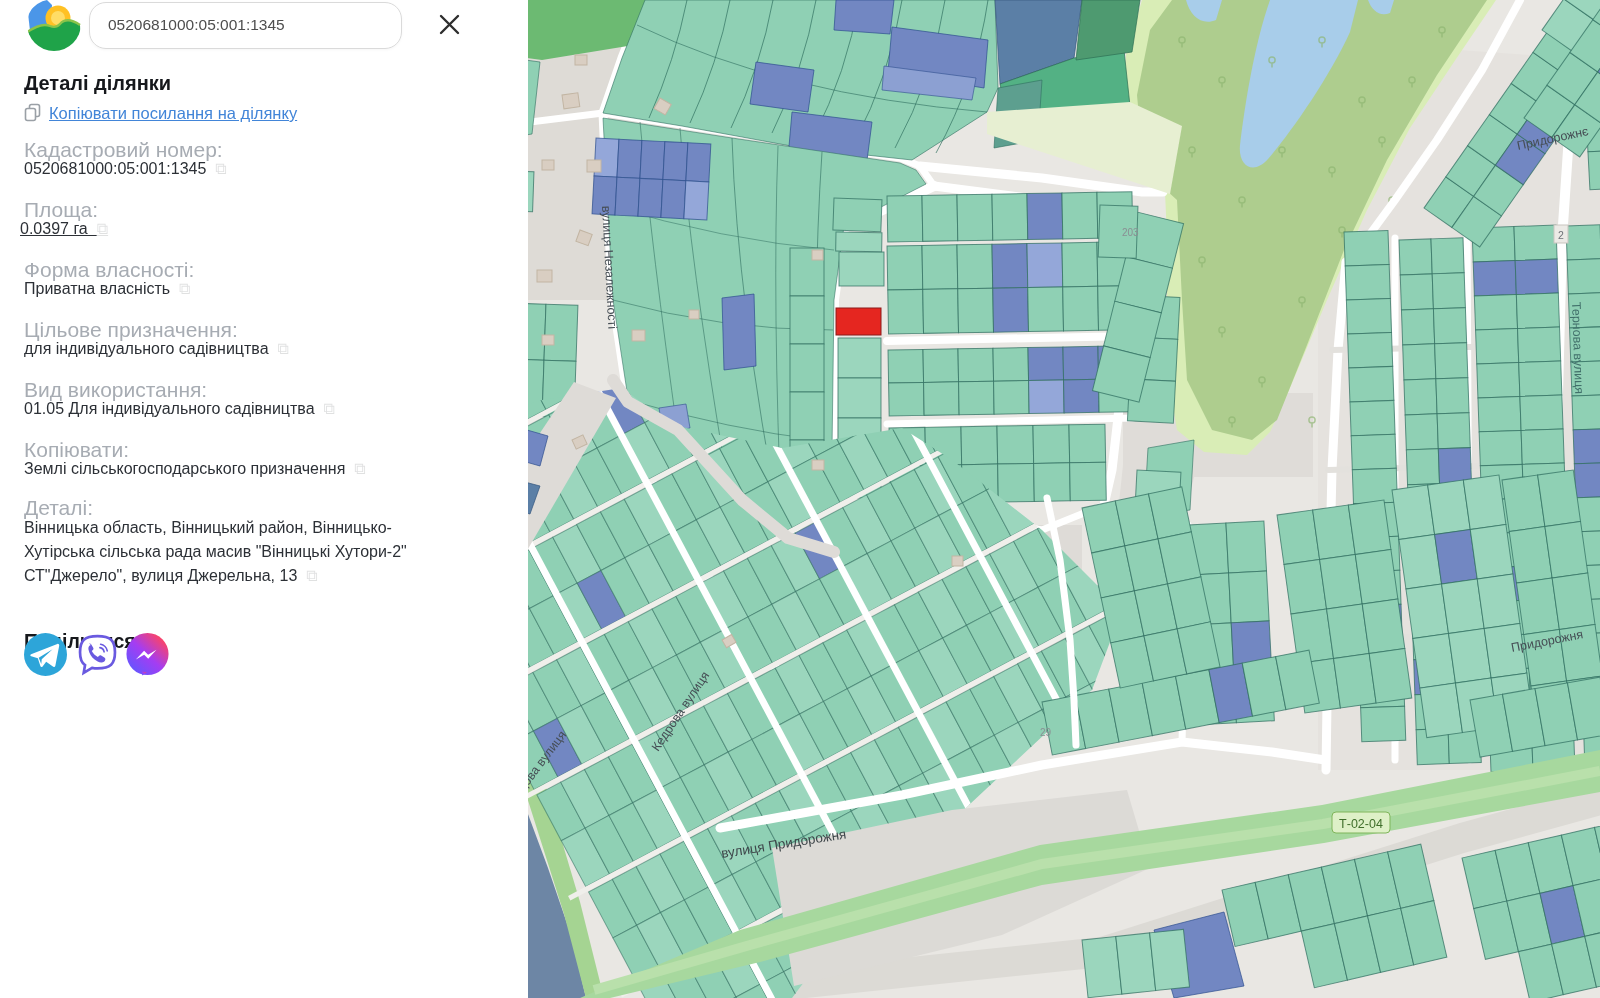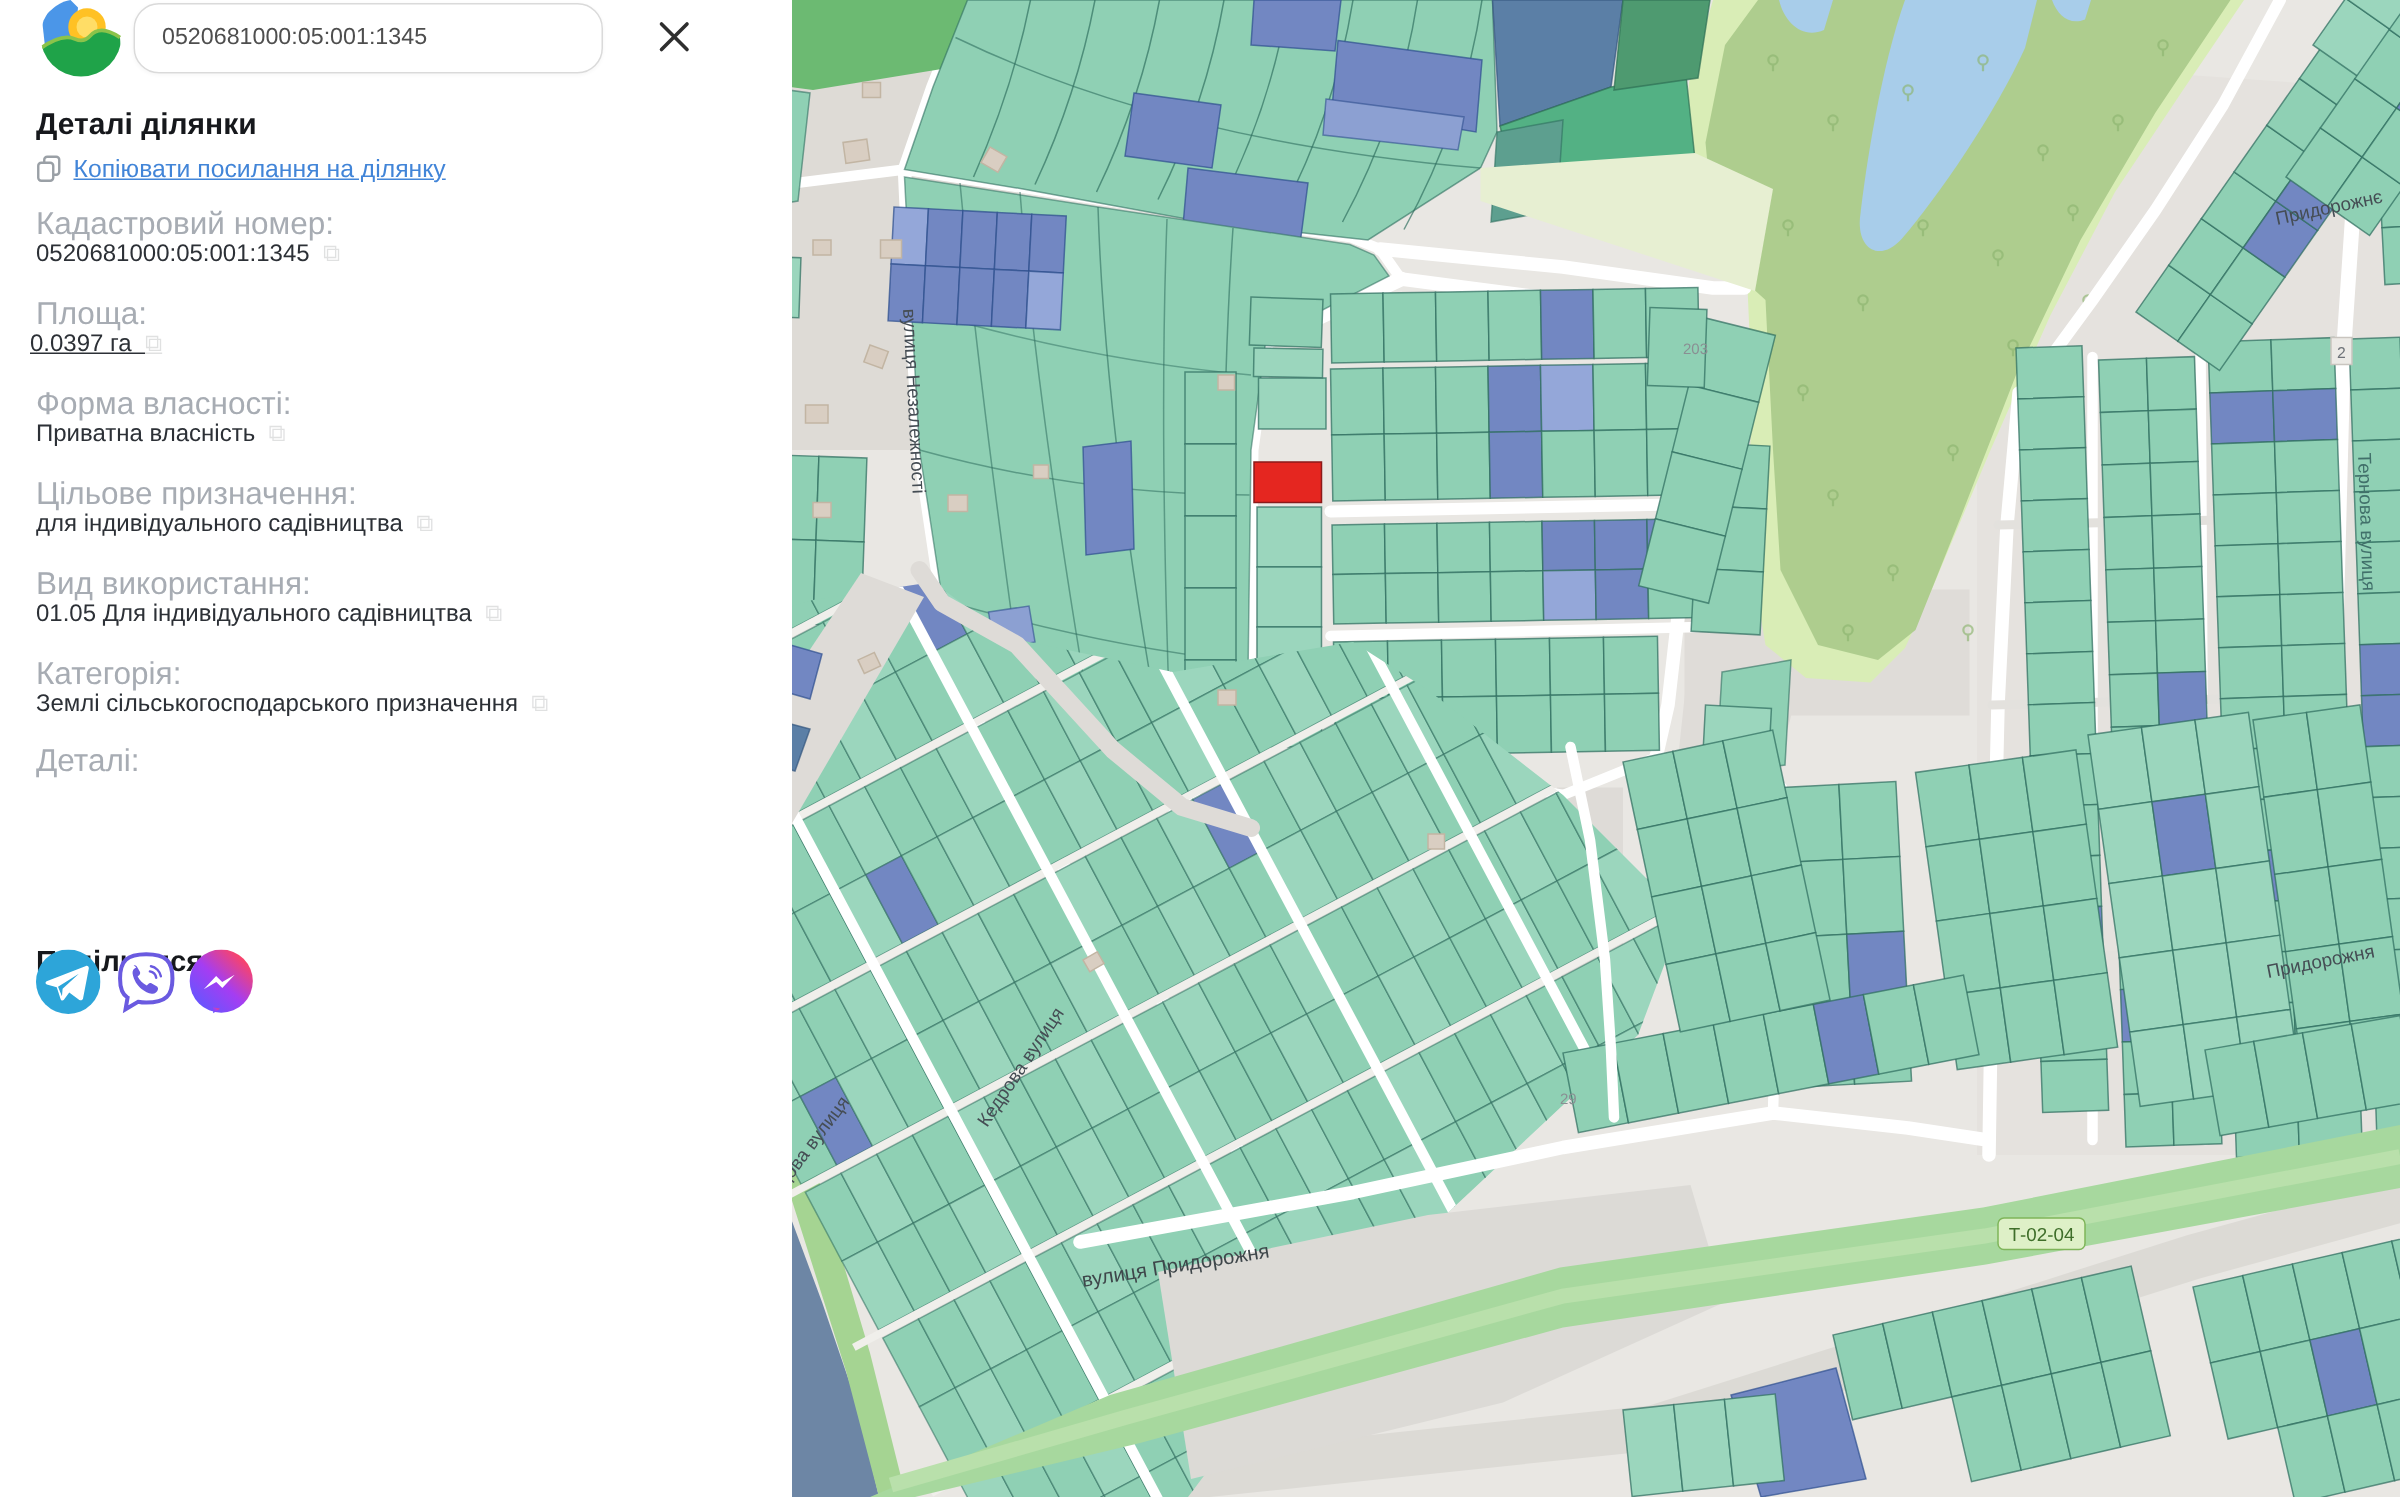--- a/index.html
+++ b/index.html
@@ -1188,26 +1188,27 @@
   <div class="abs val" style="left:24px;top:280px;">Приватна власність&nbsp;&nbsp;<span style="opacity:.14">⧉</span></div>
 
   <div class="abs lbl" style="left:24px;top:318px;">Цільове призначення:</div>
 
   <div class="abs val" style="left:24px;top:340px;">для індивідуального садівництва&nbsp;&nbsp;<span style="opacity:.14">⧉</span></div>
 
   <div class="abs lbl" style="left:24px;top:378px;">Вид використання:</div>
 
   <div class="abs val" style="left:24px;top:400px;">01.05 Для індивідуального садівництва&nbsp;&nbsp;<span style="opacity:.14">⧉</span></div>
 
-  <div class="abs lbl" style="left:24px;top:438px;">Категорія:</div>
+  <div class="abs lbl" style="left:24px;top:438px;">Копіювати:</div>
 
   <div class="abs val" style="left:24px;top:460px;">Землі сільськогосподарського призначення&nbsp;&nbsp;<span style="opacity:.14">⧉</span></div>
 
   <div class="abs lbl" style="left:24px;top:496px;">Деталі:</div>
 
+  <div class="abs val" style="left:24px;top:516px;line-height:24px;">Вінницька область, Вінницький район, Вінницько-<br>Хутірська сільська рада масив "Вінницькі Хутори-2"<br>СТ"Джерело", вулиця Джерельна, 13&nbsp;&nbsp;<span style="opacity:.14">⧉</span></div>
 
   <div class="abs" style="left:24px;top:597px;font-size:19.5px;font-weight:bold;color:#16181c;margin-top:33px;">Поділитися:</div>
 
   <svg class="abs" style="left:24px;top:633px" width="43" height="43" viewBox="0 0 48 48">
     <circle cx="24" cy="24" r="24" fill="#2da5d9"></circle>
     <path d="M37.2 12.2 L7.9 23.6 c-1.15.45-1.05 2.05.15 2.4 l7.4 2.1 2.9 9.0 c.35 1.1 1.75 1.2 2.4.3 l4.0-5.4 7.5 5.5 c1.05.75 2.5.2 2.75-1.05 L39.3 14.2 c.3-1.35-1.05-2.5-2.1-2 z M16.4 27.7 l15.5-9.6 -12.1 11.2 -.5 5.4 z" fill="#ffffff"></path>
   </svg>
 
   <svg class="abs" style="left:76px;top:633px" width="43" height="43" viewBox="0 0 48 48">
     <path d="M24 3.5 C9.5 3.5 4.5 8.5 4.5 21.5 c0 7.2 1.6 11.8 5.6 14.3 L8.6 44.5 l9.3-5.6 c1.9.4 4 .6 6.1.6 14.5 0 19.5-5 19.5-18 S38.5 3.5 24 3.5 z" fill="#ffffff" stroke="#6a5ae0" stroke-width="3"></path>

